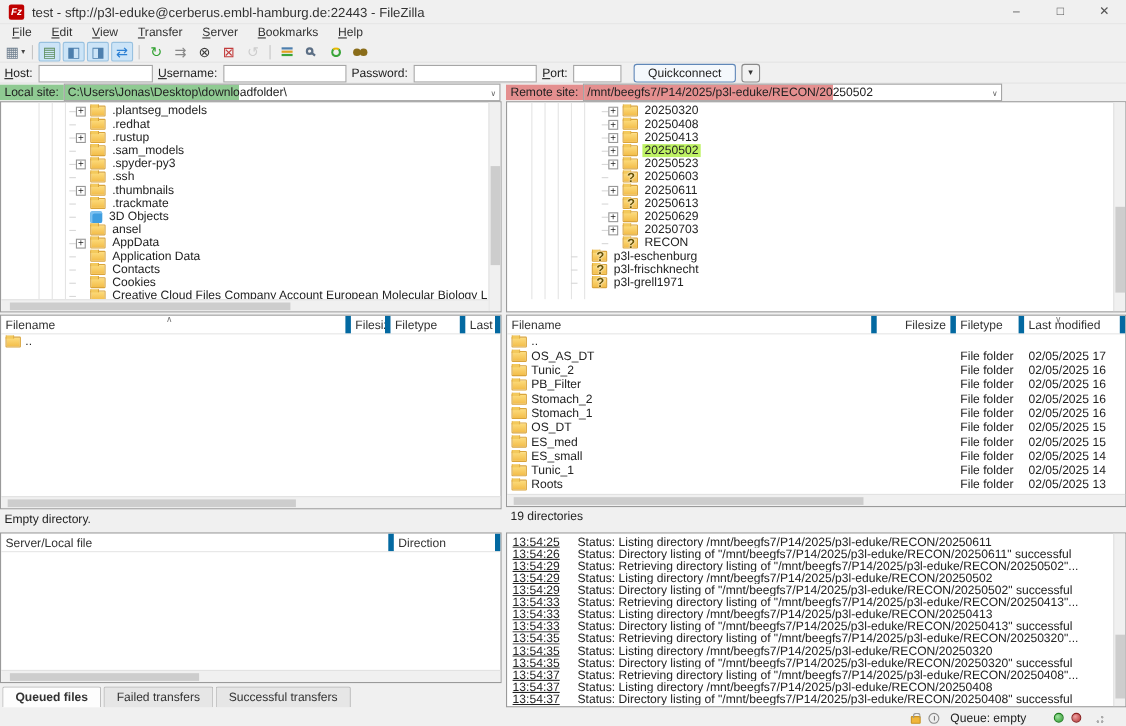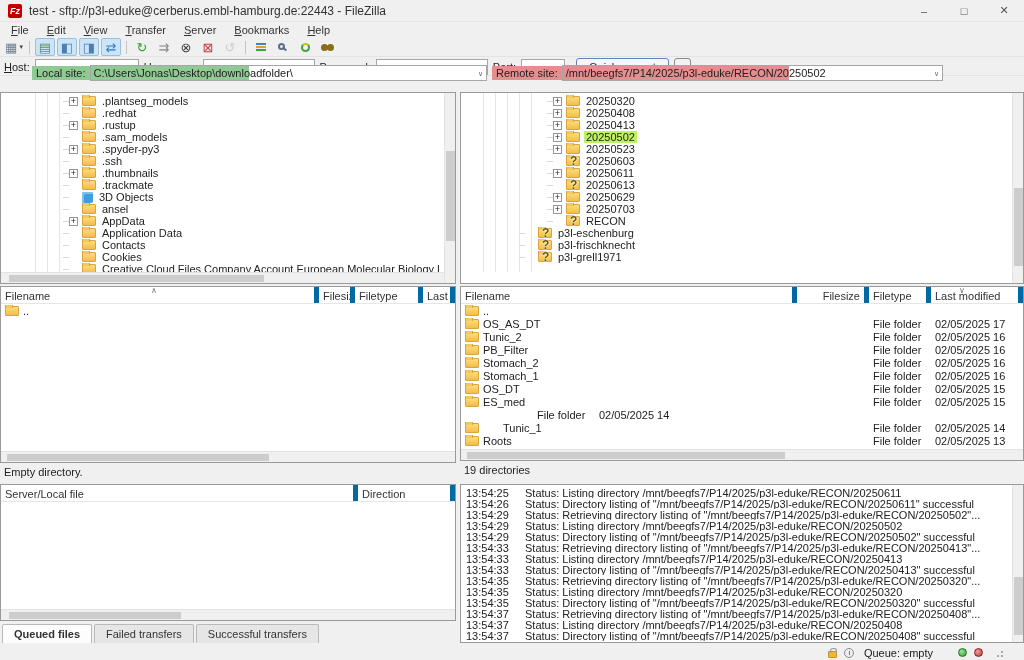--- a/index.html
+++ b/index.html
@@ -50,21 +50,21 @@
            border-bottom:1px solid #e3e3e3; }
   .qinput { height:16px; background:#fff; border:1px solid #a6a6a6; }
   #host-input { width:104px; } #user-input { width:112px; }
   #pass-input { width:112px; } #port-input { width:44px; }
   #qc-btn { height:17px; border:1px solid #5f87b8; border-radius:3px; background:#f4f8fc;
             padding:0 12px; display:flex; align-items:center; margin-left:6px; }
   #qc-drop { width:17px; height:17px; border:1px solid #8a8a8a; border-radius:3px; background:#f2f2f2;
              display:flex; align-items:center; justify-content:center; font-size:7px; color:#333; }
 
   
-  .sitebar { position:absolute; top:65px; height:16px; display:flex; align-items:center;margin-left:32px; }
+  .sitebar { position:absolute; top:76px; height:16px; display:flex; align-items:center; }
   #local-sitebar { left:0; width:456px; }
   #remote-sitebar { left:460px; width:452px; }
   .site-label { padding:1px 4px; white-space:nowrap; flex:none; }
   .site-combo { flex:1; height:16px; border:1px solid #a6a6a6; background:#fff;
                 display:flex; align-items:center; padding-left:3px; position:relative;
                 white-space:nowrap; overflow:hidden; margin-right:1px; }
   .combo-caret { position:absolute; right:3px; top:4px; font-size:7px; color:#666; }
   #local-site-label { background:#8fca92; }
   #local-site-combo { background:linear-gradient(to right,#8fca92 0 158px,#ffffff 158px); }
   #remote-site-label { background:#e48f8f; }
@@ -555,26 +555,30 @@
     <div class="frow">
       <div class="fc" style="width: 336px;">
         <span class="icon-folder"></span>
         <span>ES_med</span>
       </div>
       <div class="fc r" style="width: 72px;"></div>
       <div class="fc" style="width: 62px;">File folder</div>
       <div class="fc grow">02/05/2025 15</div>
     </div>
     <div class="frow">
+      <div class="fc" style="width: 336px;">
+        <span class="icon-folder"></span>
+        <span>ES_small</span>
+      </div>
       <div class="fc r" style="width: 72px;"></div>
       <div class="fc" style="width: 62px;">File folder</div>
       <div class="fc grow">02/05/2025 14</div>
     </div>
     <div class="frow">
-      <div class="fc" style="width: 336px; gap: 20px;">
+      <div class="fc" style="width: 336px;">
         <span class="icon-folder"></span>
         <span>Tunic_1</span>
       </div>
       <div class="fc r" style="width: 72px;"></div>
       <div class="fc" style="width: 62px;">File folder</div>
       <div class="fc grow">02/05/2025 14</div>
     </div>
     <div class="frow">
       <div class="fc" style="width: 336px;">
         <span class="icon-folder"></span>

